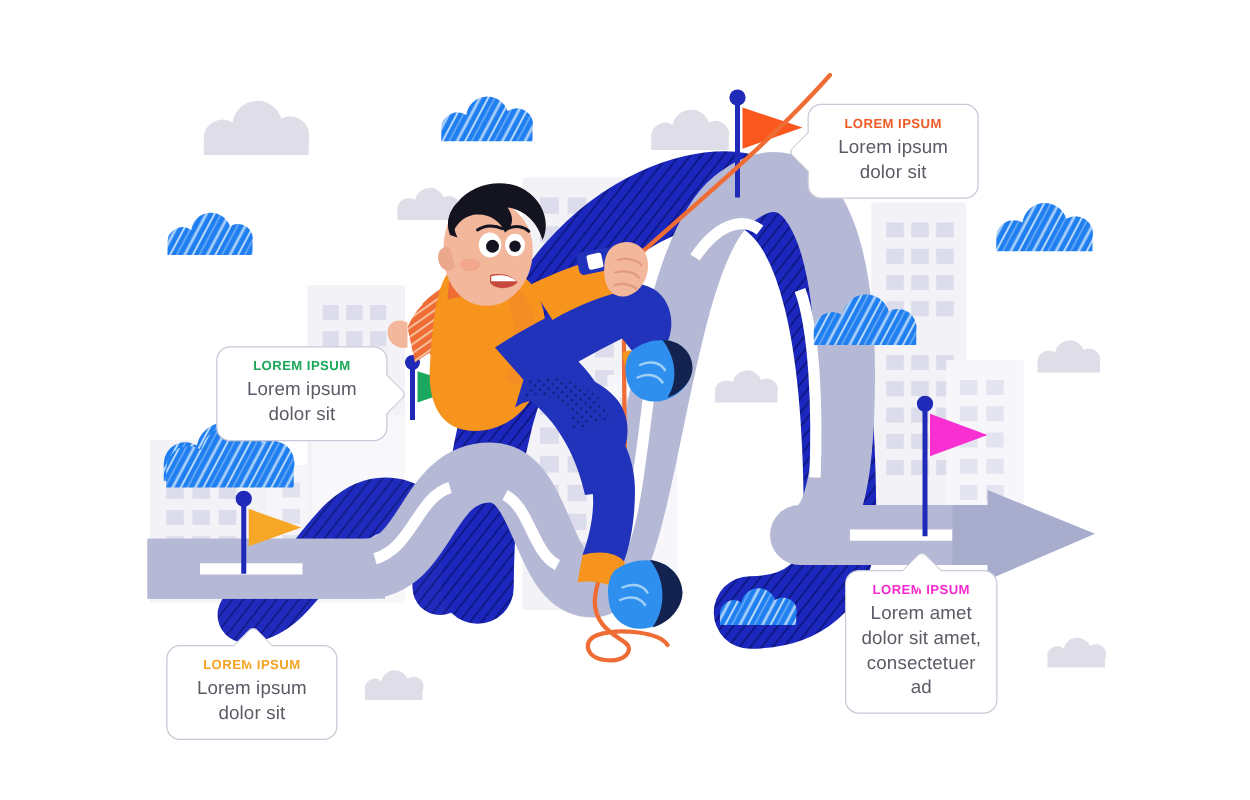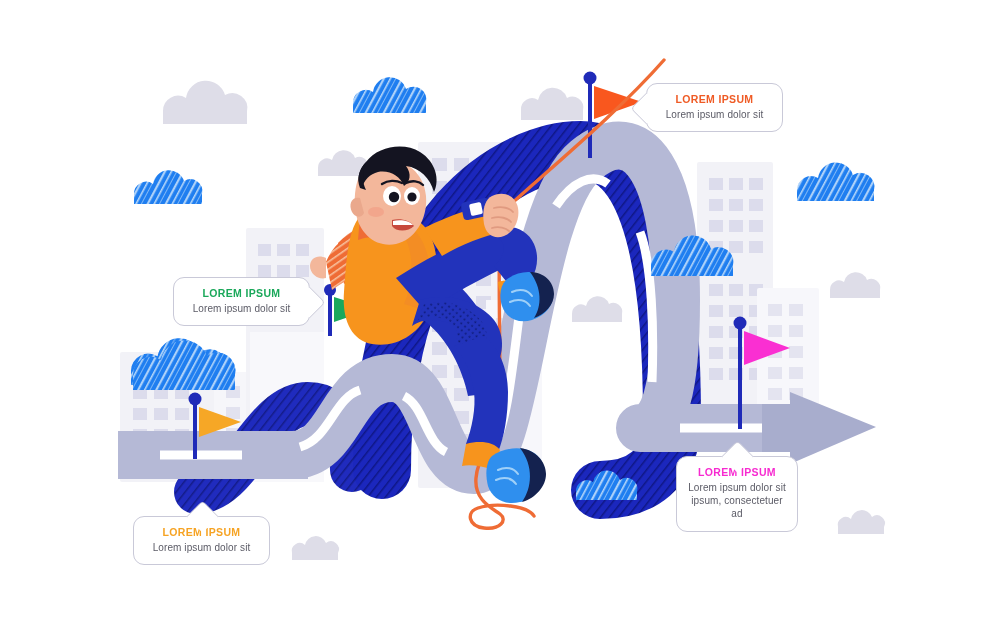--- a/index.html
+++ b/index.html
@@ -39,21 +39,21 @@
     z-index: 40;
   }
   .callout .c-title {
     font-size: 10.5px;
     font-weight: bold;
     letter-spacing: 0.35px;
     line-height: 1.15;
     margin-bottom: 3px;
   }
   .callout .c-body {
-    font-size: 10px;
+    font-size: 15px;
     color: #5b5b66;
     line-height: 1.32;
     letter-spacing: 0.1px;
   }
   .tail {
     position: absolute;
     width: 22px;
     height: 22px;
     background: #ffffff;
     border: 1.4px solid #c9c9d8;
@@ -494,16 +494,16 @@
 
   <div class="callout" id="callout-3">
     <div class="tail up"></div>
     <div class="c-title" style="color:#f6a323">LOREM IPSUM</div>
     <div class="c-body">Lorem ipsum dolor sit</div>
   </div>
 
   <div class="callout" id="callout-4">
     <div class="tail up"></div>
     <div class="c-title" style="color:#f72ad0">LOREM IPSUM</div>
-    <div class="c-body">Lorem ipsum dolor sit ipsum, consectetuer ad</div>
+    <div class="c-body">Lorem amet dolor sit amet, consectetuer ad</div>
   </div>
 
 </div>
 
 </body></html>

